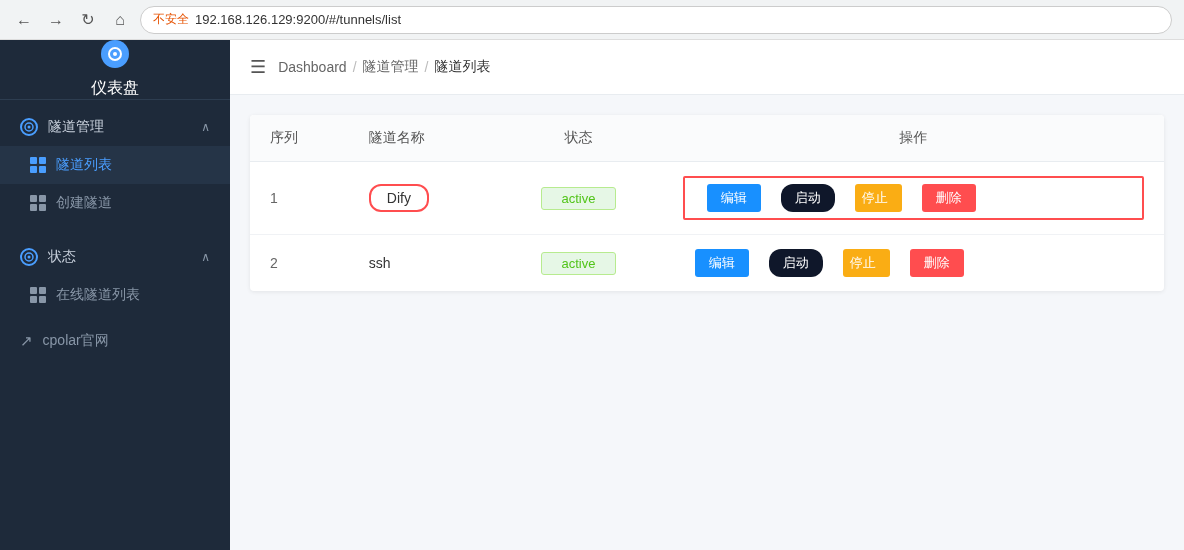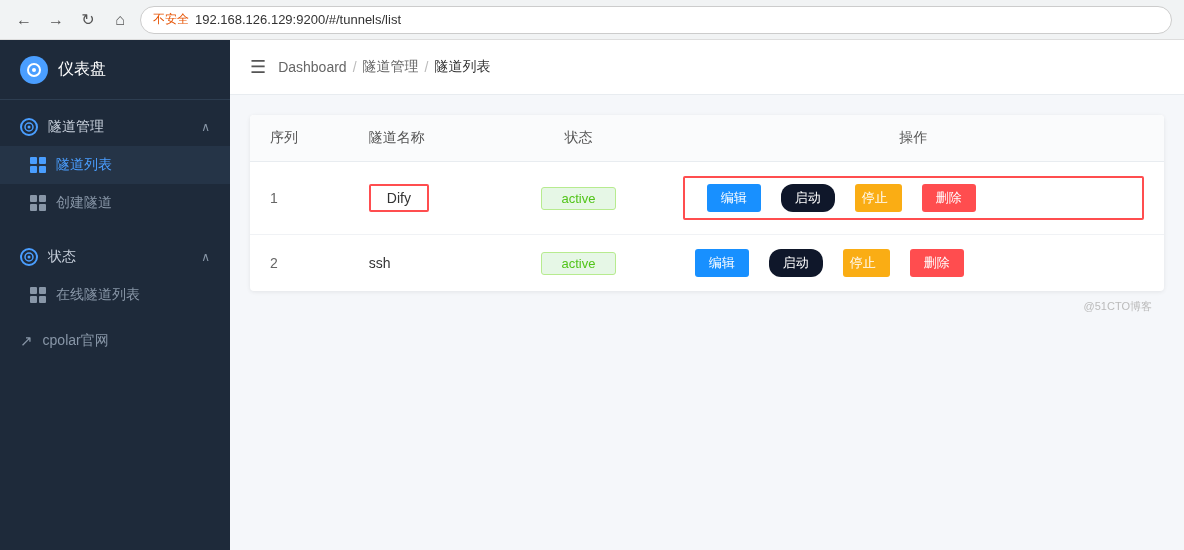--- a/index.html
+++ b/index.html
@@ -54,20 +54,21 @@
     }
     .sidebar-logo {
       height: 60px;
       display: flex;
       align-items: center;
       padding: 0 20px;
       font-size: 16px;
       color: white;
       border-bottom: 1px solid #2d3d50;
       gap: 10px;
+      flex-direction: column;
     }
     .sidebar-logo .logo-icon {
       width: 28px; height: 28px;
       border-radius: 50%;
       background: #4a9eff;
       display: flex; align-items: center; justify-content: center;
       font-size: 14px;
       color: white;
     }
     .sidebar-section {
@@ -200,21 +201,21 @@
     tbody td:nth-child(3) { text-align: center; }
     tbody td:nth-child(4) { text-align: center; }
 
     .tunnel-name-cell {
       display: flex;
       align-items: center;
     }
     .tunnel-name-box {
       border: 2px solid #ff4d4f;
       padding: 4px 16px;
-      border-radius: 2px;
+      border-radius: 12px;
     }
 
     .status-badge {
       display: inline-block;
       padding: 3px 20px;
       border-radius: 3px;
       background: #e6f7e6;
       color: #52c41a;
       border: 1px solid #b7eb8f;
       font-size: 13px;
@@ -408,17 +409,16 @@
                   <button class="btn btn-start">启动</button>
                   <button class="btn btn-stop">停止</button>
                   <button class="btn btn-delete">删除</button>
                 </div>
               </td>
             </tr>
           </tbody>
         </table>
       </div>
 
-      <div class="watermark">@51CTO博客</div>
     </div>
 
   </main>
 </div>
 
 </body></html>

